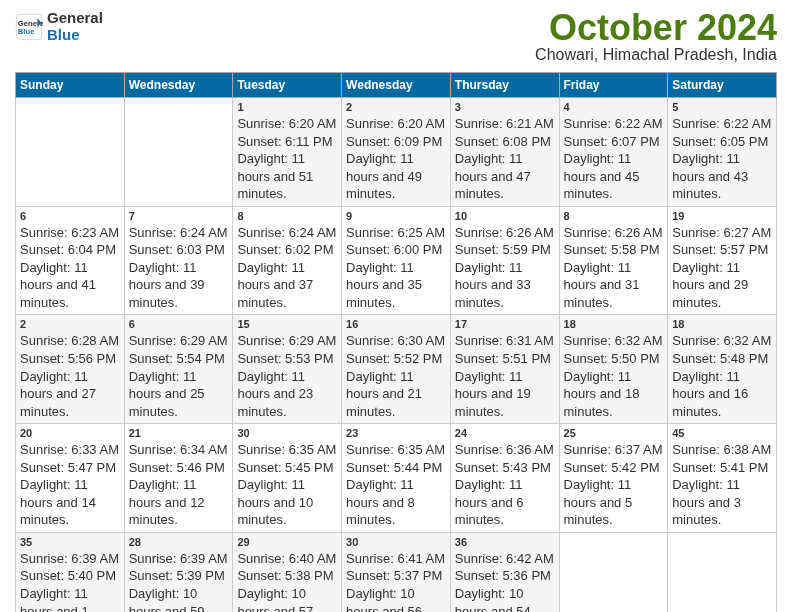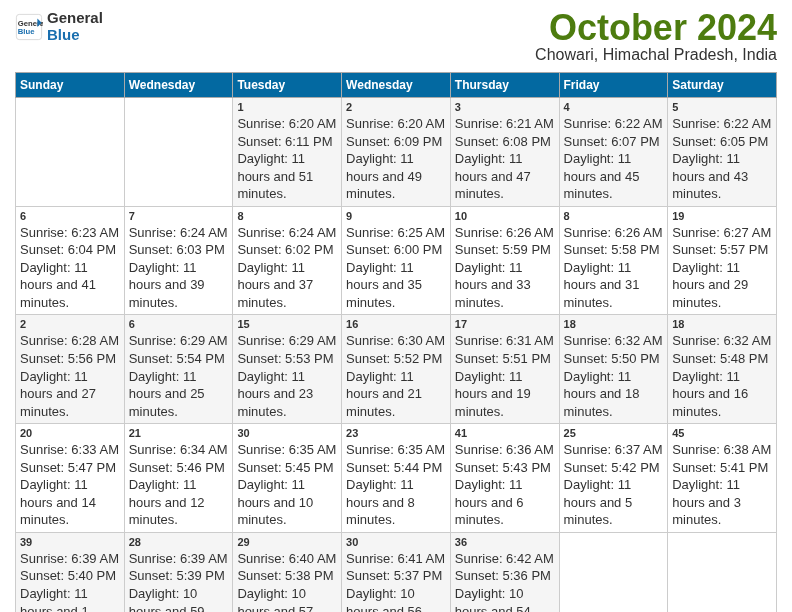--- a/index.html
+++ b/index.html
@@ -219,35 +219,35 @@
           </td>
           <td>
             <span class="day-num">30</span>
             <div class="cell-content">Sunrise: 6:35 AM<br>Sunset: 5:45 PM<br>Daylight: 11 hours and 10 minutes.</div>
           </td>
           <td>
             <span class="day-num">23</span>
             <div class="cell-content">Sunrise: 6:35 AM<br>Sunset: 5:44 PM<br>Daylight: 11 hours and 8 minutes.</div>
           </td>
           <td>
-            <span class="day-num">41</span>
+            <span class="day-num">24</span>
             <div class="cell-content">Sunrise: 6:36 AM<br>Sunset: 5:43 PM<br>Daylight: 11 hours and 6 minutes.</div>
           </td>
           <td>
             <span class="day-num">25</span>
             <div class="cell-content">Sunrise: 6:37 AM<br>Sunset: 5:42 PM<br>Daylight: 11 hours and 5 minutes.</div>
           </td>
           <td>
             <span class="day-num">45</span>
             <div class="cell-content">Sunrise: 6:38 AM<br>Sunset: 5:41 PM<br>Daylight: 11 hours and 3 minutes.</div>
           </td>
         </tr>
         <tr>
           <td>
-            <span class="day-num">39</span>
+            <span class="day-num">35</span>
             <div class="cell-content">Sunrise: 6:39 AM<br>Sunset: 5:40 PM<br>Daylight: 11 hours and 1 minute.</div>
           </td>
           <td>
             <span class="day-num">28</span>
             <div class="cell-content">Sunrise: 6:39 AM<br>Sunset: 5:39 PM<br>Daylight: 10 hours and 59 minutes.</div>
           </td>
           <td>
             <span class="day-num">29</span>
             <div class="cell-content">Sunrise: 6:40 AM<br>Sunset: 5:38 PM<br>Daylight: 10 hours and 57 minutes.</div>
           </td>

